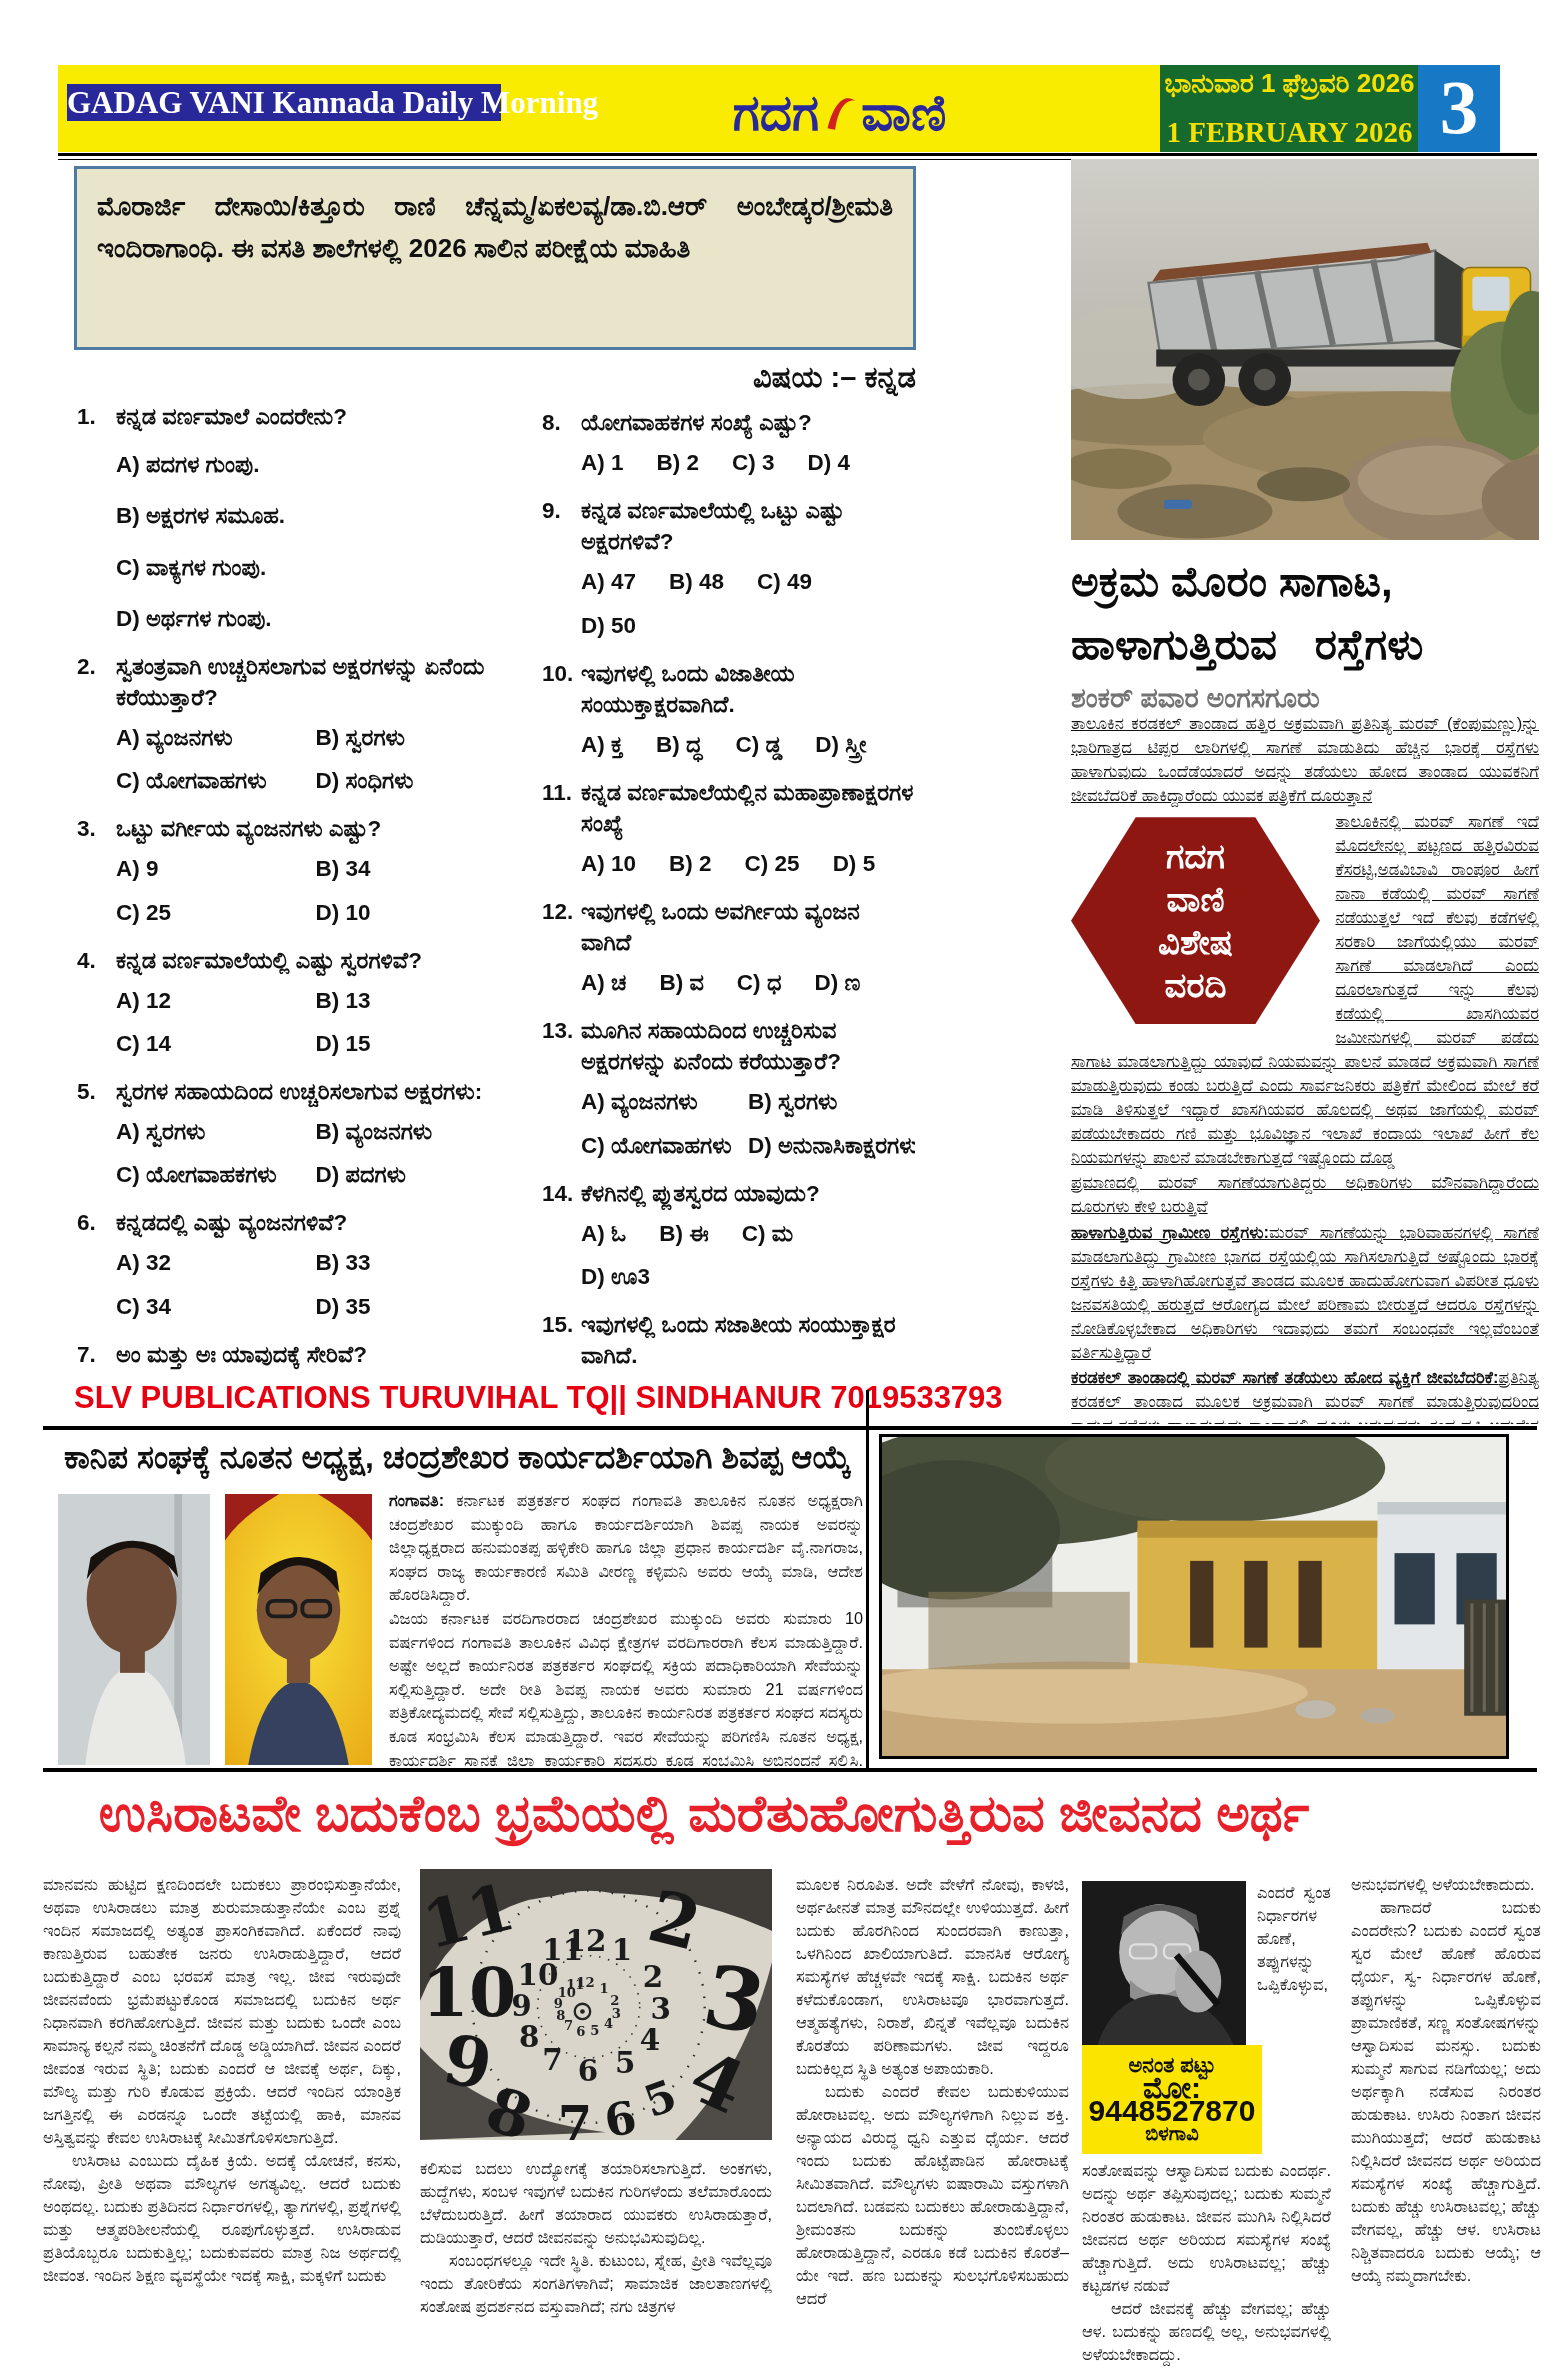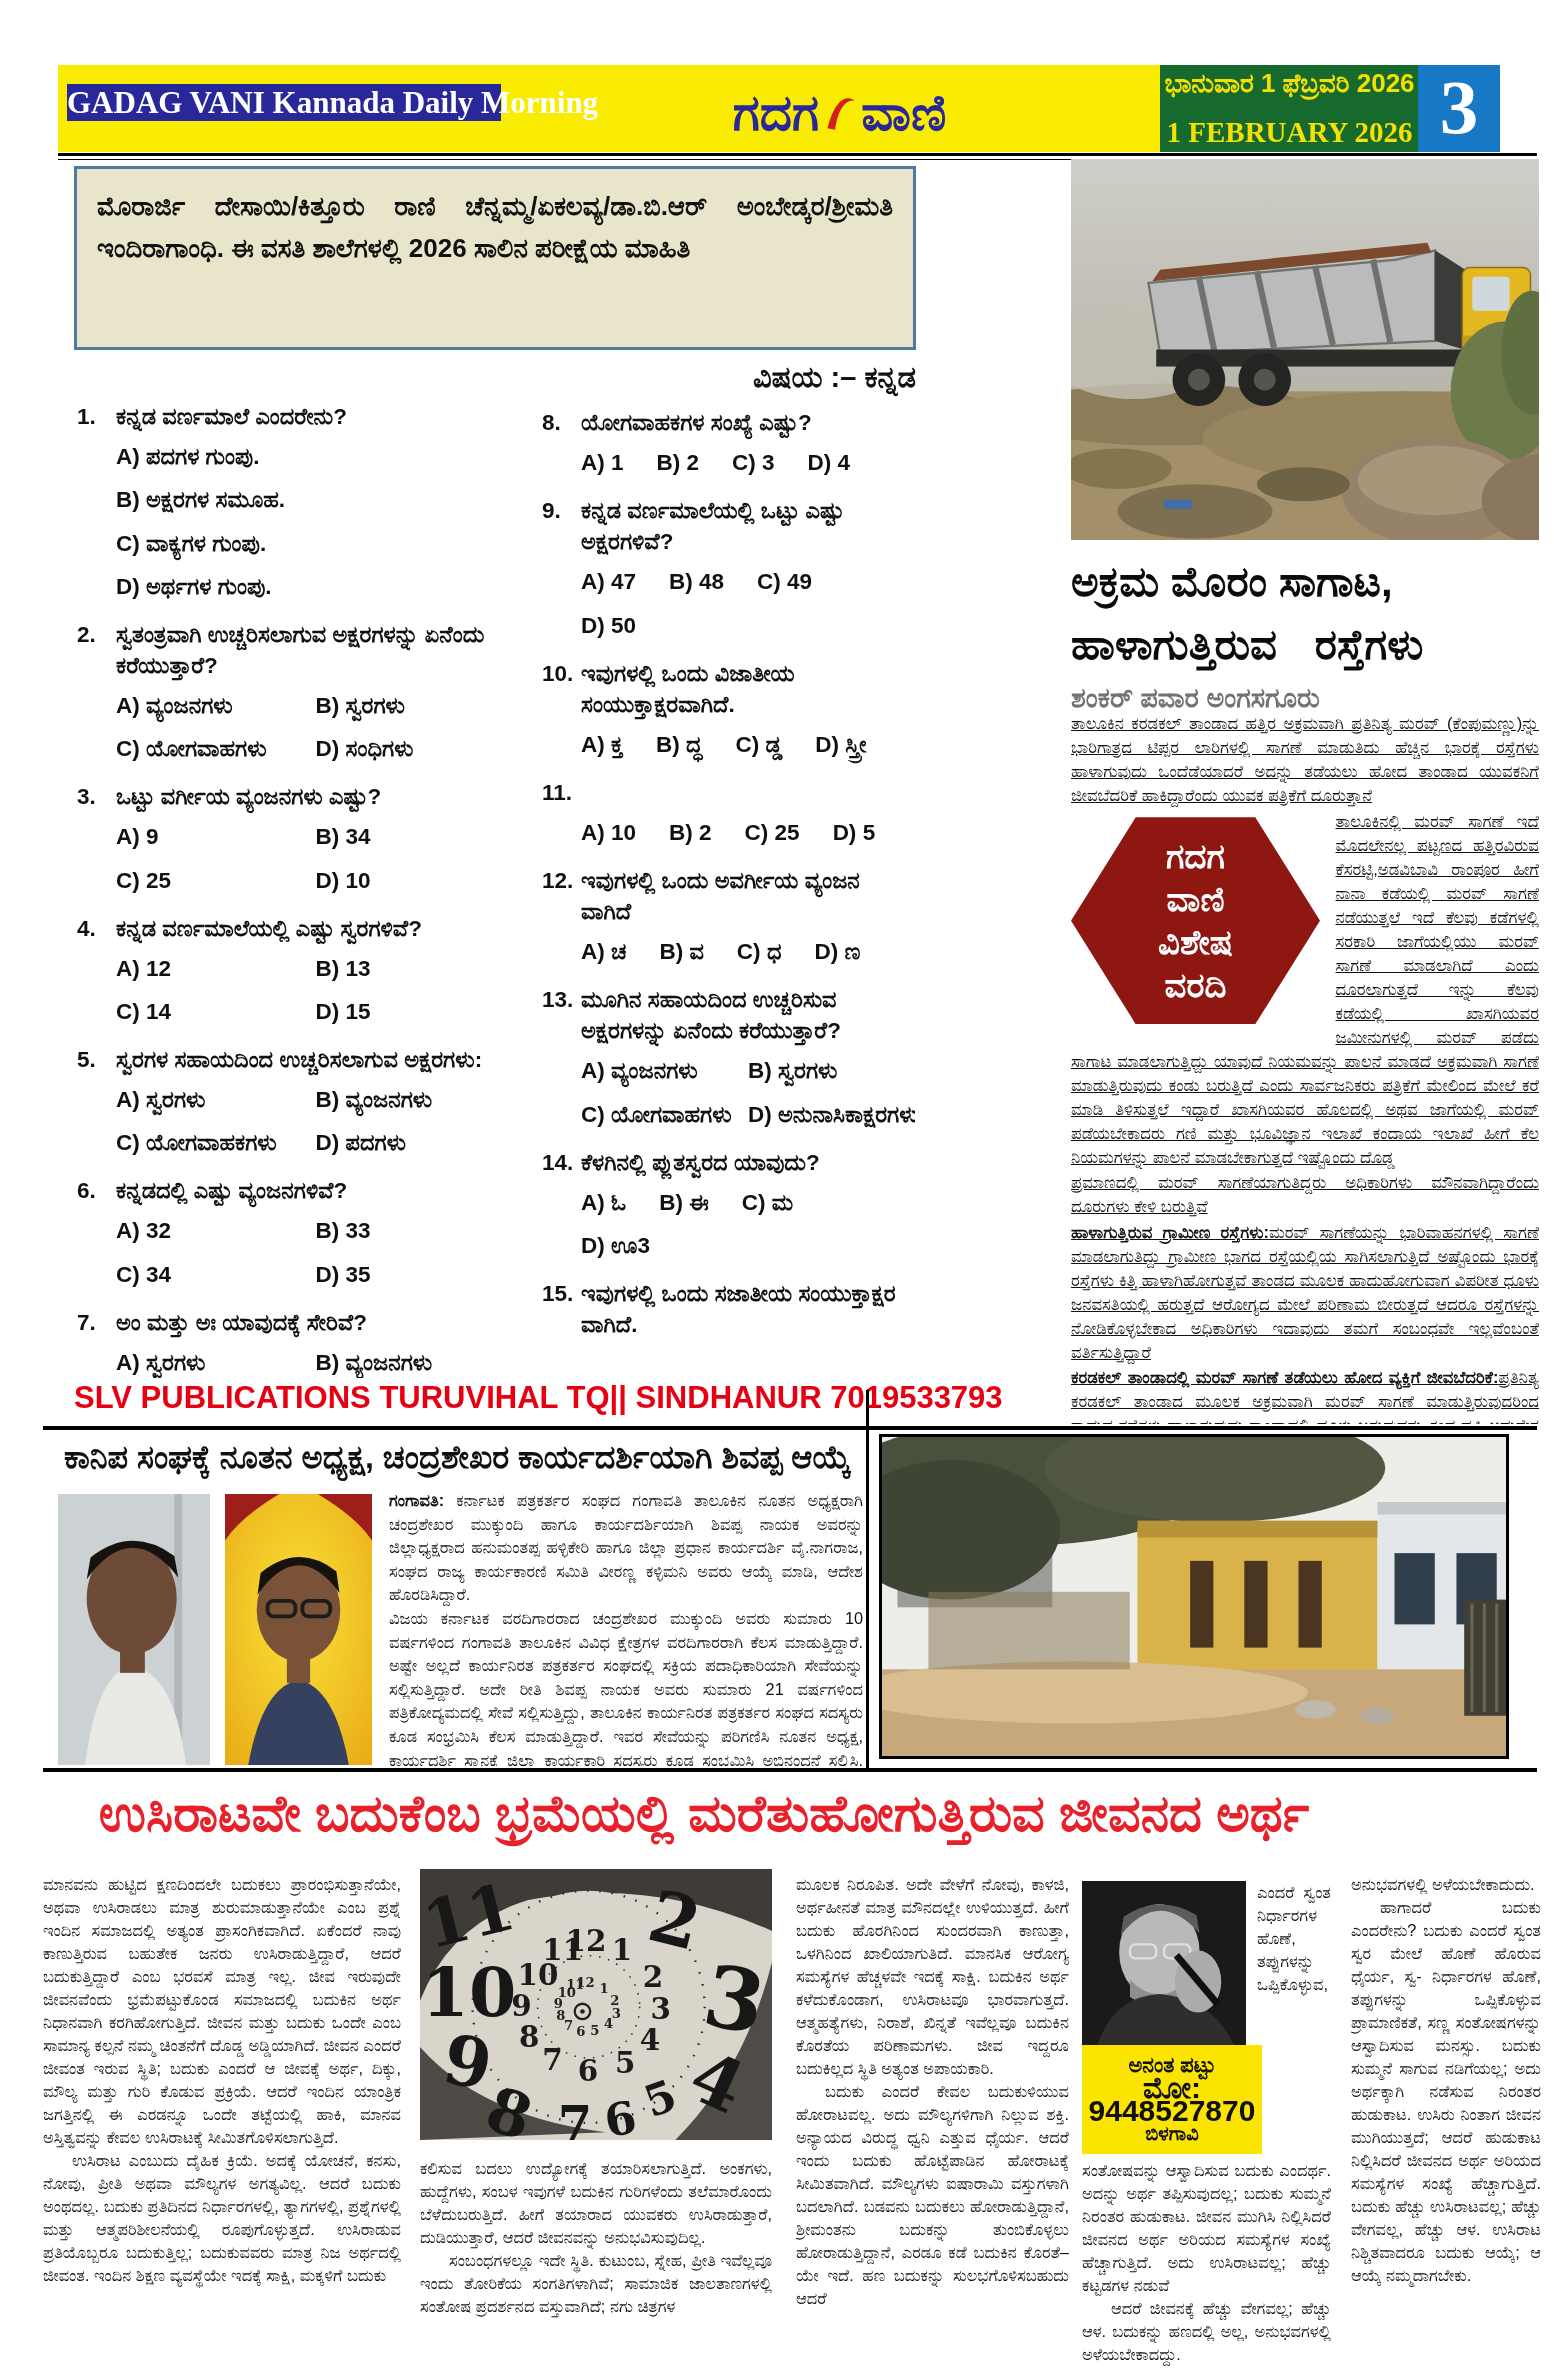--- a/index.html
+++ b/index.html
@@ -29,21 +29,21 @@
     box-sizing:border-box;padding:15.5px 20px;font-size:26px;font-weight:bold;line-height:1.62;text-align:justify;}
   .quiz-subject{left:74px;top:361px;width:842px;text-align:right;font-size:29px;font-weight:bold;}
   .qcol{font-weight:bold;font-size:22.5px;line-height:31px;}
   .qcol-left{left:77px;top:401px;width:438px;height:977px;overflow:hidden;}
   .qcol-right{left:542px;top:407px;width:373px;height:972px;overflow:hidden;}
   .q{margin-bottom:14px;}
   .q-head{display:flex;}
   .q-no{width:39px;flex:0 0 39px;}
   .q-text{flex:1;}
   .q-opts{padding-left:39px;display:flex;flex-wrap:wrap;row-gap:6.2px;margin-top:6.2px;}
-  .q.list .opt{width:100%;line-height:37px;}
+  .q.list .opt{width:100%;line-height:37px;margin-top:8px;}
   .q.grid2 .opt{width:50%;line-height:37px;}
   .q.row .opt{margin-right:33px;line-height:37px;}
   .quiz-ad{left:74px;top:1380px;width:852px;font-size:31px;font-weight:bold;color:#E60012;
     font-family:"Liberation Sans","DejaVu Sans",sans-serif;white-space:nowrap;}
 
   
   .rule-h1{left:43px;top:1426px;width:1494px;height:3.9px;background:#000;}
   .rule-v-mid{left:866px;top:1390px;width:3.1px;height:379px;background:#000;}
   .rule-h2{left:43px;top:1768px;width:1494px;height:3.9px;background:#000;}
 
@@ -266,20 +266,21 @@
 
   <span class="opt"><span>C)</span>&nbsp;<span>ಡ್ಡ</span></span>
 
   <span class="opt"><span>D)</span>&nbsp;<span>ಸ್ತ್ರೀ</span></span>
 </div>
   </div>
 
   <div class="q row">
     <div class="q-head">
       <span class="q-no">11.</span>
+      <span class="q-text">ಕನ್ನಡ ವರ್ಣಮಾಲೆಯಲ್ಲಿನ ಮಹಾಪ್ರಾಣಾಕ್ಷರಗಳ ಸಂಖ್ಯೆ</span>
     </div>
     <div class="q-opts">
   <span class="opt"><span>A)</span>&nbsp;<span>10</span></span>
 
   <span class="opt"><span>B)</span>&nbsp;<span>2</span></span>
 
   <span class="opt"><span>C)</span>&nbsp;<span>25</span></span>
 
   <span class="opt"><span>D)</span>&nbsp;<span>5</span></span>
 </div>

